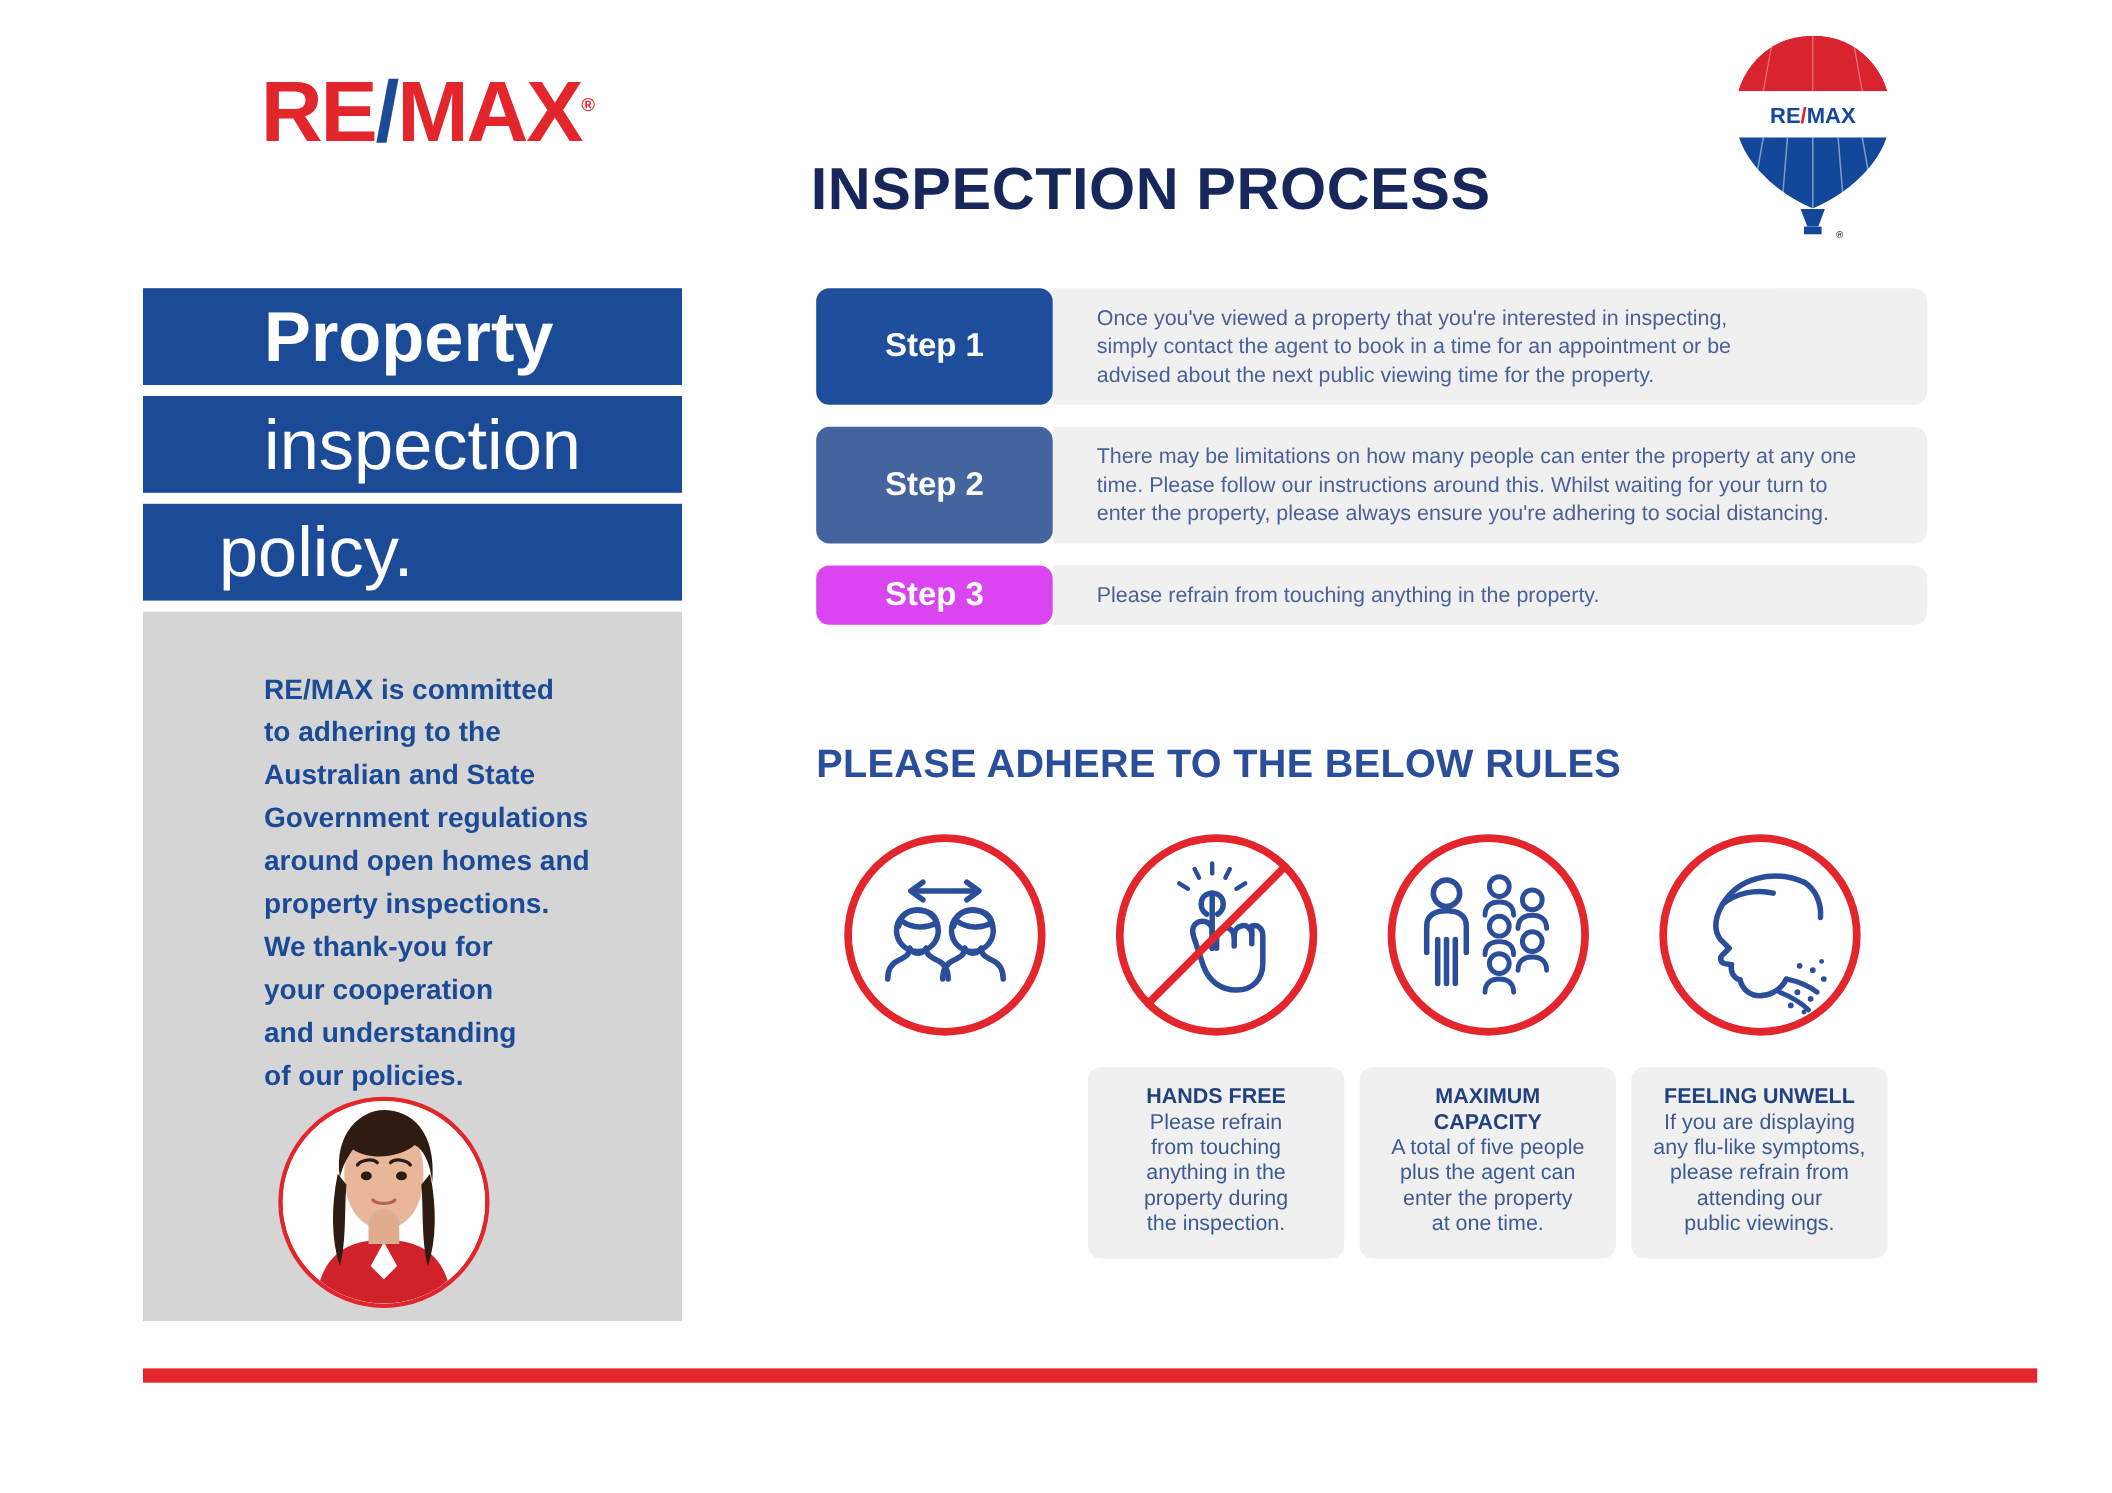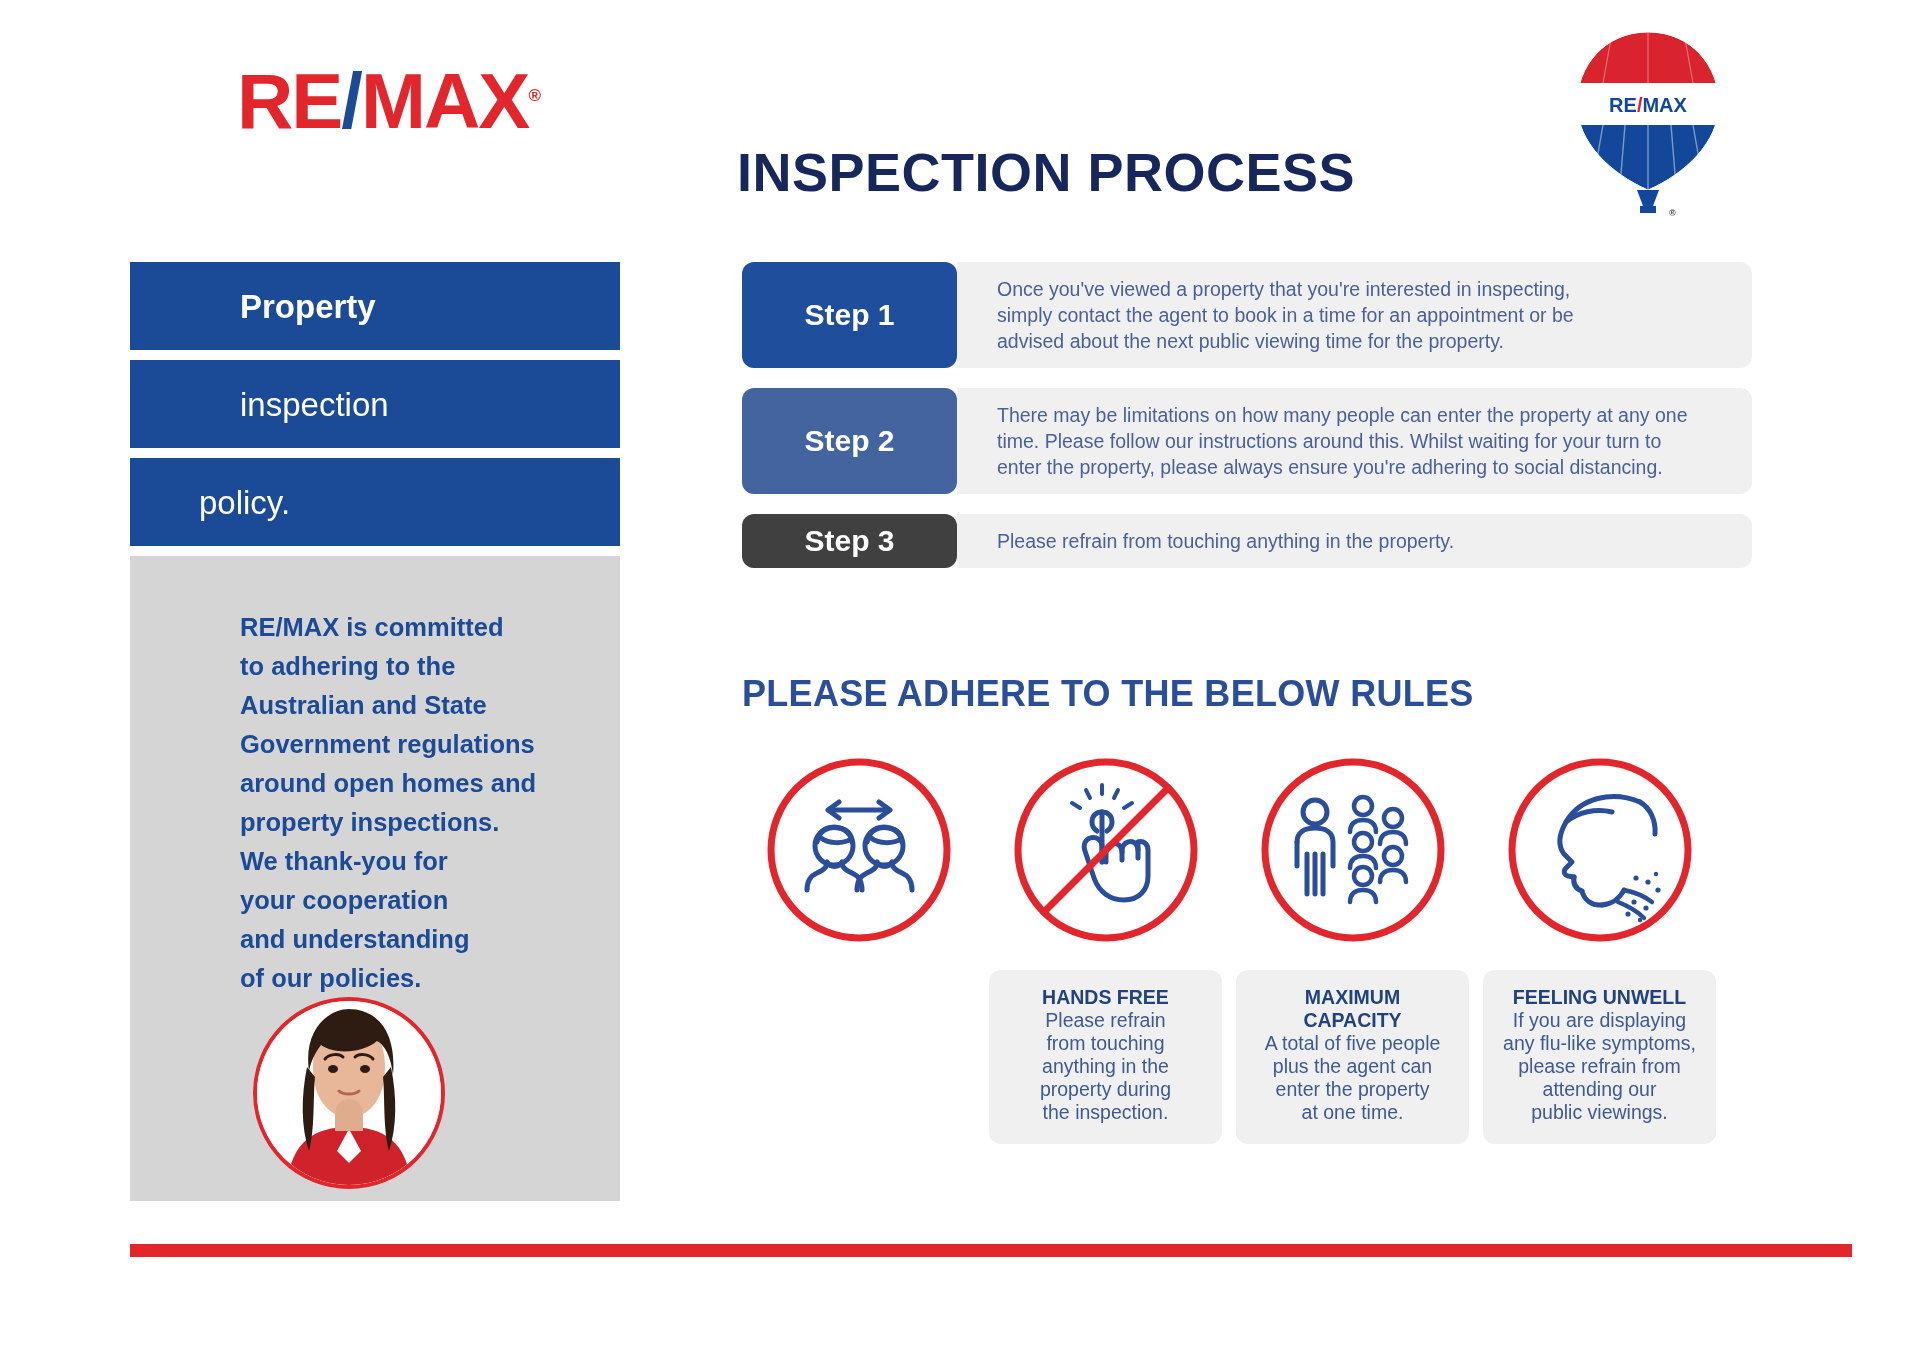--- a/index.html
+++ b/index.html
@@ -36,21 +36,21 @@
   
   .left-col { position: absolute; left: 130px; top: 262px; width: 490px; }
   .blue-band {
     background: #1B4A96; color: #fff;
     height: 88px; display: flex; align-items: center;
     padding-left: 110px; margin-bottom: 10px;
   }
   .blue-band.b1 { padding-left: 110px; }
   .blue-band.b2 { padding-left: 110px; }
   .blue-band.b3 { padding-left: 69px; }
-  .band-text { font-size: 33px; line-height: 1; white-space: nowrap; }
+  .band-text { font-size: 64px; line-height: 1; white-space: nowrap; }
   .band-text.bold { font-weight: 800; }
   .band-text.light { font-weight: 400; }
 
   .gray-panel {
     background: #D5D5D6; width: 490px; height: 645px;
     position: relative; padding: 52px 0 0 110px;
   }
   .policy-text {
     font-size: 25.5px; line-height: 39px; color: #1B4A96;
     font-weight: 700; white-space: pre-line; max-width: 360px;
@@ -205,21 +205,21 @@
         <span>Step 2</span>
       </div>
       <div class="step-body">
         <div class="step-desc">There may be limitations on how many people can enter the property at any one
 time. Please follow our instructions around this. Whilst waiting for your turn to
 enter the property, please always ensure you're adhering to social distancing.</div>
       </div>
     </div>
 
     <div class="step-row">
-      <div class="step-tag" id="tag3" style="background: #404040; align-items: center;">
+      <div class="step-tag" id="tag3" style="background: #d946ef; align-items: center;">
         <span>Step 3</span>
       </div>
       <div class="step-body">
         <div class="step-desc">Please refrain from touching anything in the property.</div>
       </div>
     </div>
 
   </div>
 
   <div class="rules-title">PLEASE ADHERE TO THE BELOW RULES</div>

